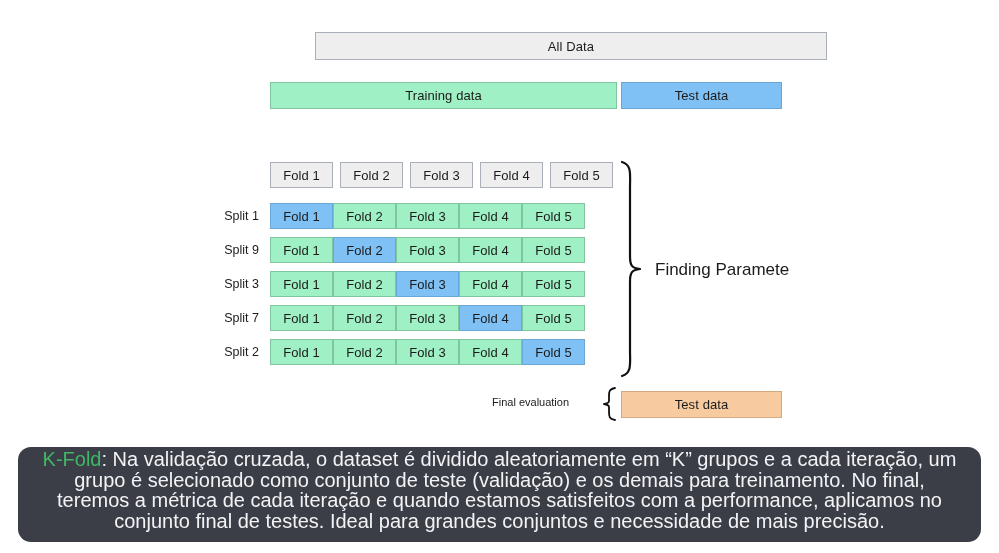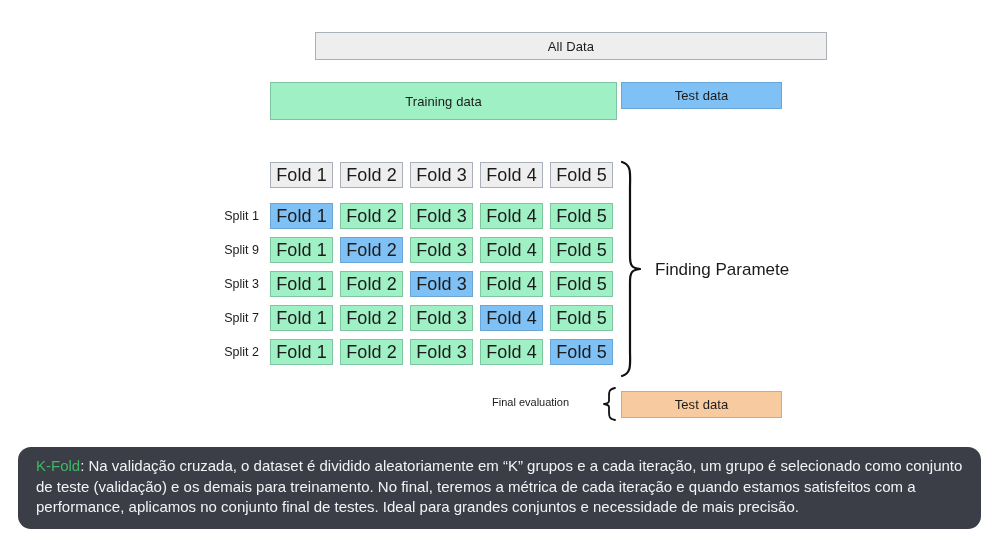--- a/index.html
+++ b/index.html
@@ -15,21 +15,21 @@
     position: relative;
   }
 
   
   .box {
     box-sizing: border-box;
     display: flex;
     align-items: center;
     justify-content: center;
     border: 1px solid #9aa3ad;
-    font-size: 18px;
+    font-size: 13px;
     color: #1b1b1b;
     white-space: nowrap;
     letter-spacing: .1px;
   }
   .box.gray   { background: #eeeeee; border-color: #a9b0ba; }
   .box.green  { background: #9ff0c4; border-color: #7fc6a0; }
   .box.blue   { background: #7fc0f5; border-color: #6aa6d6; }
   .box.orange { background: #f8caa0; border-color: #d4a97f; }
 
   
@@ -40,21 +40,21 @@
     width: 512px;
     height: 28px;
     font-size: 13px;
     margin-left: 45px;
   }
   #training-data-bar {
     position: absolute;
     left: 270px;
     top: 82px;
     width: 347px;
-    height: 38px;
+    height: 27px;
     font-size: 13px;
   }
   #test-data-bar {
     position: absolute;
     left: 621px;
     top: 82px;
     width: 161px;
     height: 27px;
     font-size: 13px;
   }
@@ -72,21 +72,20 @@
     height: 26px;
   }
 
   #splits {
     position: absolute;
     left: 270px;
     top: 203px;
   }
   .split-row {
     display: flex;
-    gap: 7px;
     margin-bottom: 8px;
     position: relative;
   }
   .split-row .box {
     width: 63px;
     height: 26px;
     font-weight: 400;
   }
   .split-label {
     position: absolute;
@@ -145,24 +144,25 @@
 
   
   #caption {
     position: absolute;
     left: 18px;
     top: 447px;
     width: 963px;
     box-sizing: border-box;
     background: #3b3e47;
     border-radius: 13px;
-    padding: 9px 18px 11px 18px;
+    padding: 2px 18px 11px 18px;
     color: #f2f3f5;
-    font-size: 15px;
+    font-size: 20px;
     line-height: 20.5px;
+    text-align: center;
   }
   #caption-term {
     color: #3fb865;
   }
 </style>
 </head>
 <body>
 
 <div class="box gray" id="all-data-bar">All Data</div>
 

